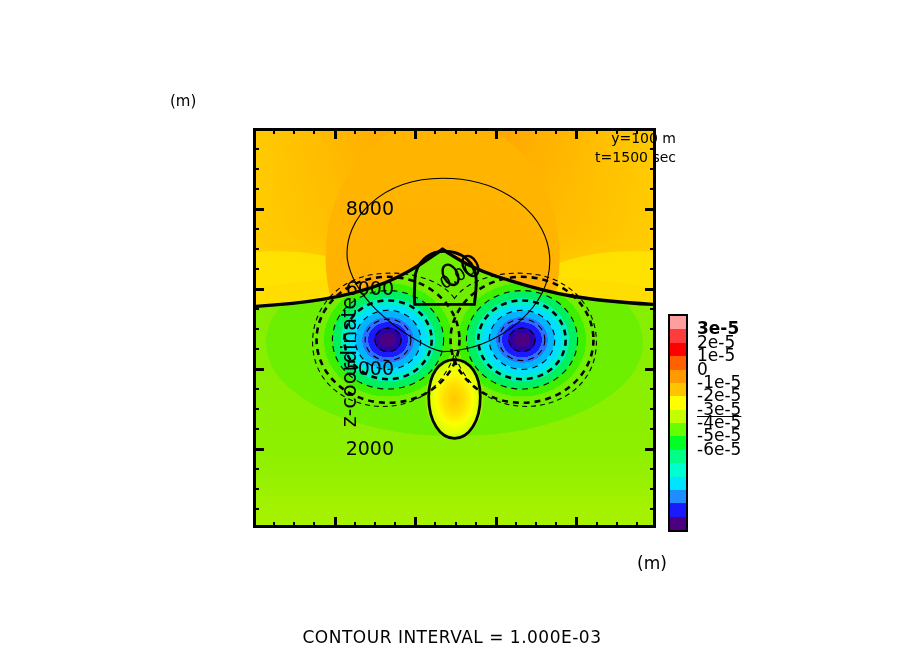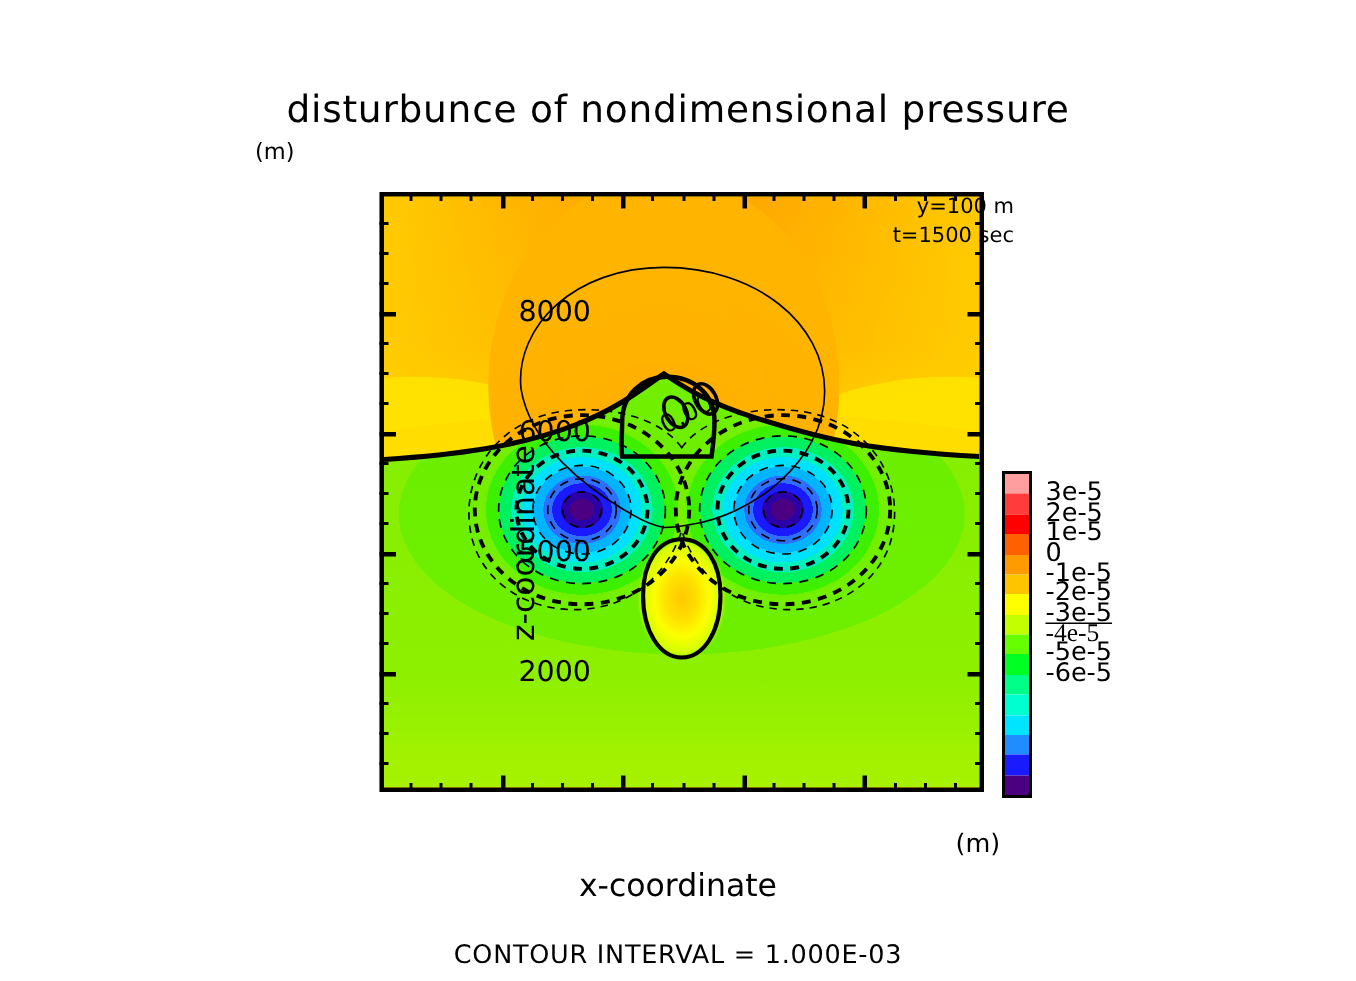--- a/index.html
+++ b/index.html
@@ -38,21 +38,20 @@
            transform:translateY(-50%);}
 
   #caption{position:absolute;left:0;top:627px;width:904px;text-align:center;
            font-size:17px;letter-spacing:.5px;}
 </style>
 </head>
 <body>
 
 <div class="root">
 
-  <div id="title">disturbunce of nondimensional pressure</div>
   <div id="title-units">(m)</div>
 
   <div id="plot-wrap">
     <div id="plot-frame">
       <svg id="field" viewBox="0 0 400 400" preserveAspectRatio="none">
         <defs>
 
           <radialGradient id="gPlume" cx="50%" cy="88%" r="62%">
             <stop offset="0.00" stop-color="#ff9e9e"></stop>
             <stop offset="0.055" stop-color="#ff9e9e"></stop>
@@ -295,21 +294,20 @@
         <div class="ytlabel" style="top: 320px;">2000</div>
         <div class="ytlabel" style="top: 240px;">5000</div>
         <div class="ytlabel" style="top: 160px;">6000</div>
         <div class="ytlabel" style="top: 80px;">8000</div>
       </div>
     <div id="xtlabels"></div>
 
     <div id="ylabel">z-coordinate</div>
   </div>
 
-  <div id="xlabel">x-coordinate</div>
   <div id="xunits">(m)</div>
 
   <div id="cbar">
       <div class="cband" style="background: rgb(255, 158, 158); height: 6.25%;"></div>
       <div class="cband" style="background: rgb(255, 59, 59); height: 6.25%;"></div>
       <div class="cband" style="background: rgb(255, 0, 0); height: 6.25%;"></div>
       <div class="cband" style="background: rgb(255, 96, 0); height: 6.25%;"></div>
       <div class="cband" style="background: rgb(255, 154, 0); height: 6.25%;"></div>
       <div class="cband" style="background: rgb(255, 196, 0); height: 6.25%;"></div>
       <div class="cband" style="background: rgb(255, 255, 0); height: 6.25%;"></div>
@@ -317,26 +315,26 @@
       <div class="cband" style="background: rgb(102, 255, 0); height: 6.25%;"></div>
       <div class="cband" style="background: rgb(0, 255, 34); height: 6.25%;"></div>
       <div class="cband" style="background: rgb(0, 255, 136); height: 6.25%;"></div>
       <div class="cband" style="background: rgb(0, 255, 208); height: 6.25%;"></div>
       <div class="cband" style="background: rgb(0, 229, 255); height: 6.25%;"></div>
       <div class="cband" style="background: rgb(31, 140, 255); height: 6.25%;"></div>
       <div class="cband" style="background: rgb(26, 26, 255); height: 6.25%;"></div>
       <div class="cband" style="background: rgb(75, 0, 130); height: 6.25%;"></div>
     </div>
   <div id="cblabels">
-      <div class="cblabel" style="top: 328.375px;">3e-5</div>
+      <div class="cblabel" style="top: 328.375px; font-weight: bold;">3e-5</div>
       <div class="cblabel" style="top: 341.75px;">2e-5</div>
       <div class="cblabel" style="top: 355.125px;">1e-5</div>
       <div class="cblabel" style="top: 368.5px;">0</div>
       <div class="cblabel" style="top: 381.875px;">-1e-5</div>
       <div class="cblabel" style="top: 395.25px;">-2e-5</div>
       <div class="cblabel" style="top: 408.625px; text-decoration: underline;">-3e-5</div>
-      <div class="cblabel" style="top: 422px; font-family: Liberation Serif, serif;">-4e-5</div>
+      <div class="cblabel" style="top: 422px;">-4e-5</div>
       <div class="cblabel" style="top: 435.375px;">-5e-5</div>
       <div class="cblabel" style="top: 448.75px; text-align: right;">-6e-5</div>
     </div>
 
   <div id="caption">CONTOUR INTERVAL = 1.000E-03</div>
 </div>
 
 </body></html>

